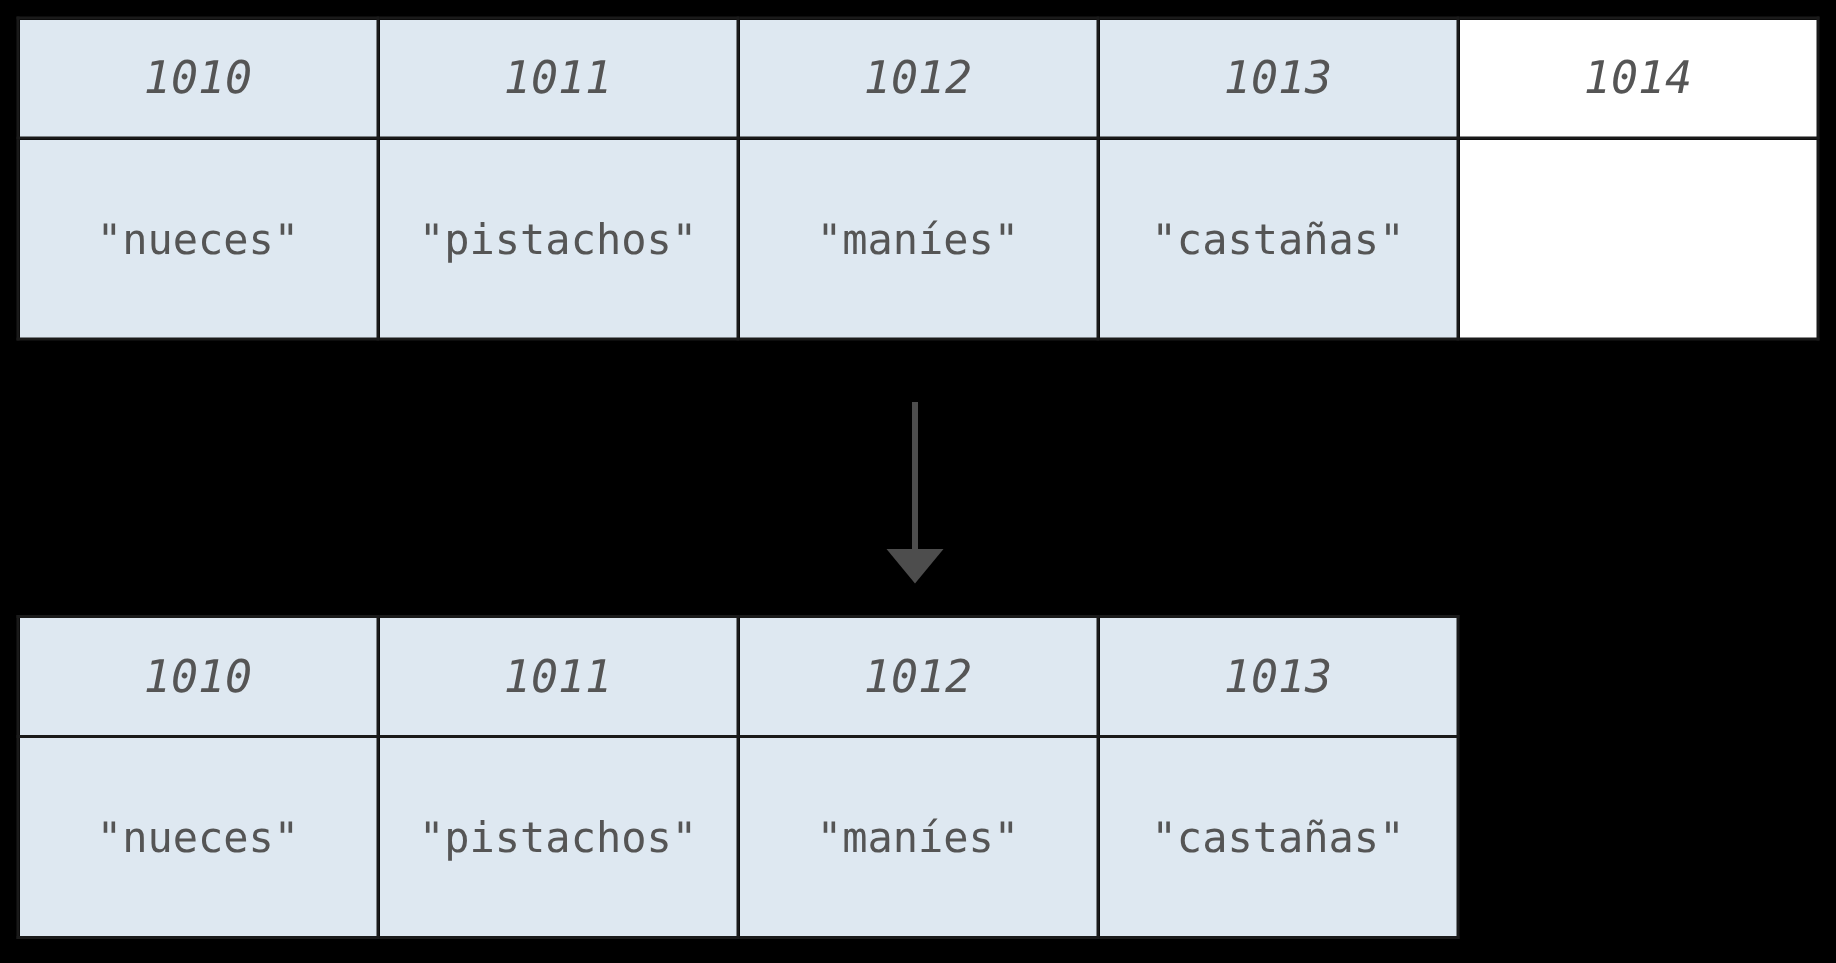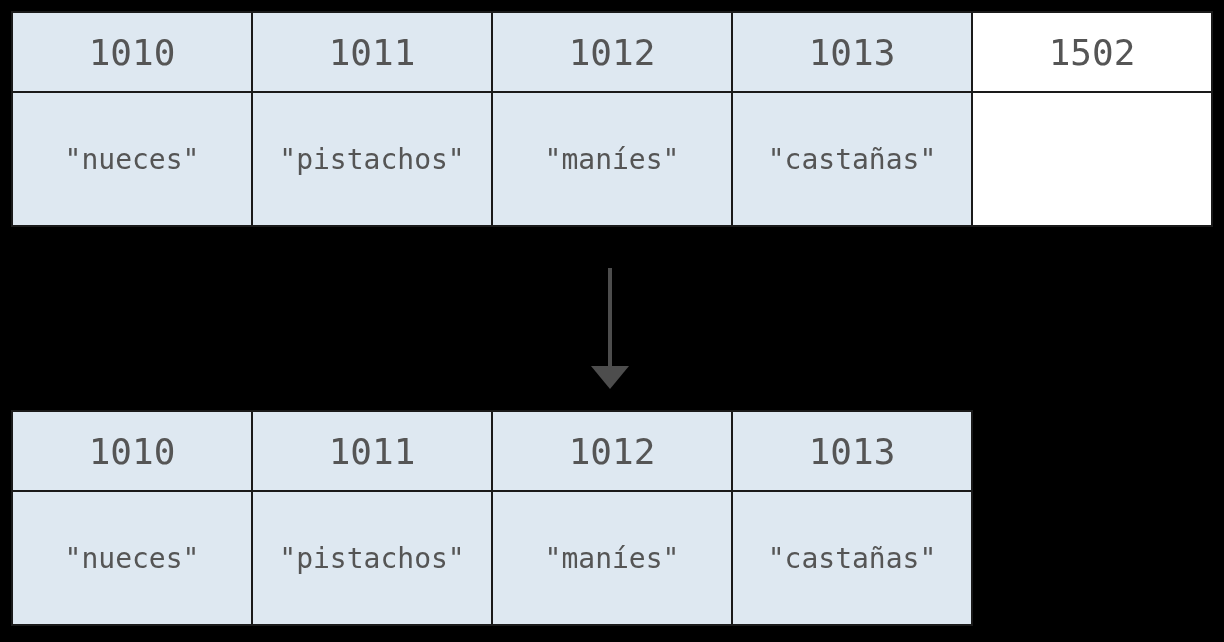--- a/index.html
+++ b/index.html
@@ -26,22 +26,23 @@
     border: 2px solid #1a1a1a;
     background: #dee8f1;
     color: #555555;
     text-align: center;
     vertical-align: middle;
     white-space: nowrap;
     overflow: hidden;
   }
   .arr-table td.idx {
     height: 76px;
-    font-size: 36px;
+    font-size: 30px;
     letter-spacing: 0px;
+    font-style: italic;
   }
   .arr-table td.val {
     height: 130px;
     font-size: 28px;
   }
   
   .arr-table td.ghost {
     background: #ffffff;
   }
   .arr-table td.ghost.val {
@@ -87,21 +88,21 @@
         <col class="c3">
         <col class="c4">
         <col class="c5">
     </colgroup>
     <tbody>
       <tr>
         <td class="idx">1010</td>
         <td class="idx">1011</td>
         <td class="idx">1012</td>
         <td class="idx">1013</td>
-        <td class="idx ghost">1502</td>
+        <td class="idx ghost">1014</td>
       </tr>
       <tr>
         <td class="val">"nueces"</td>
         <td class="val">"pistachos"</td>
         <td class="val">"maníes"</td>
         <td class="val">"castañas"</td>
         <td class="val ghost"></td>
       </tr>
     </tbody>
   </table>

